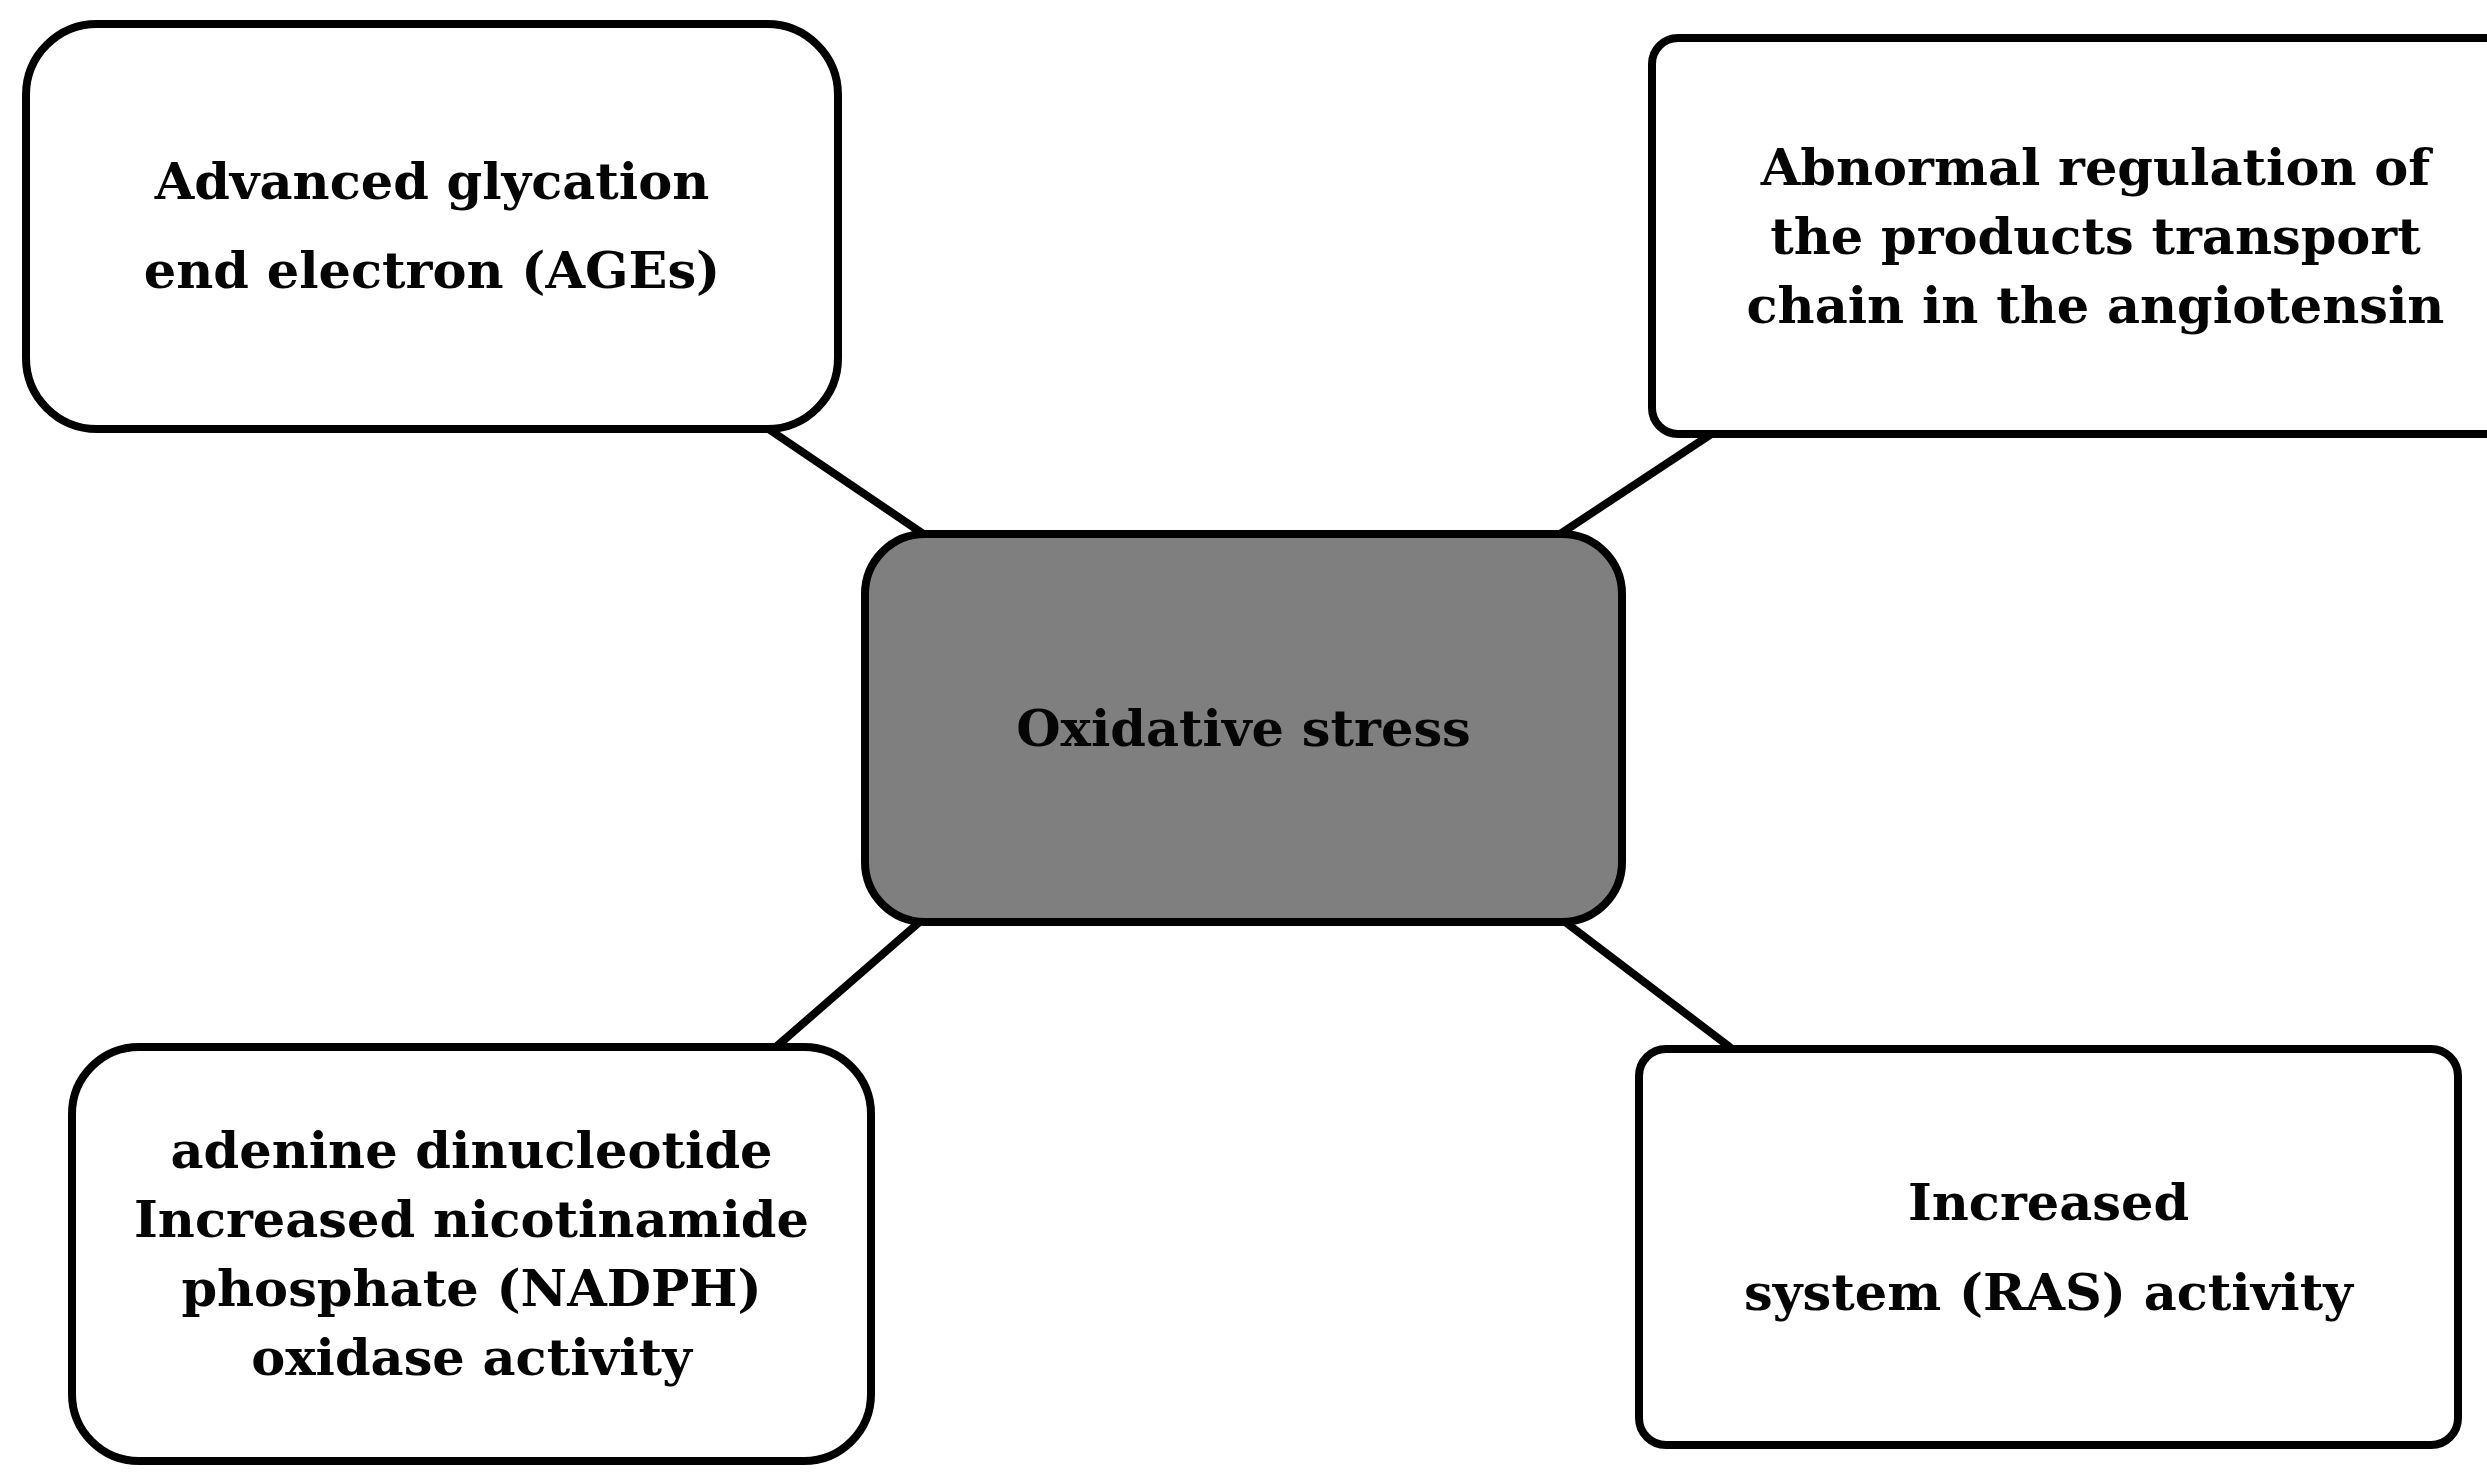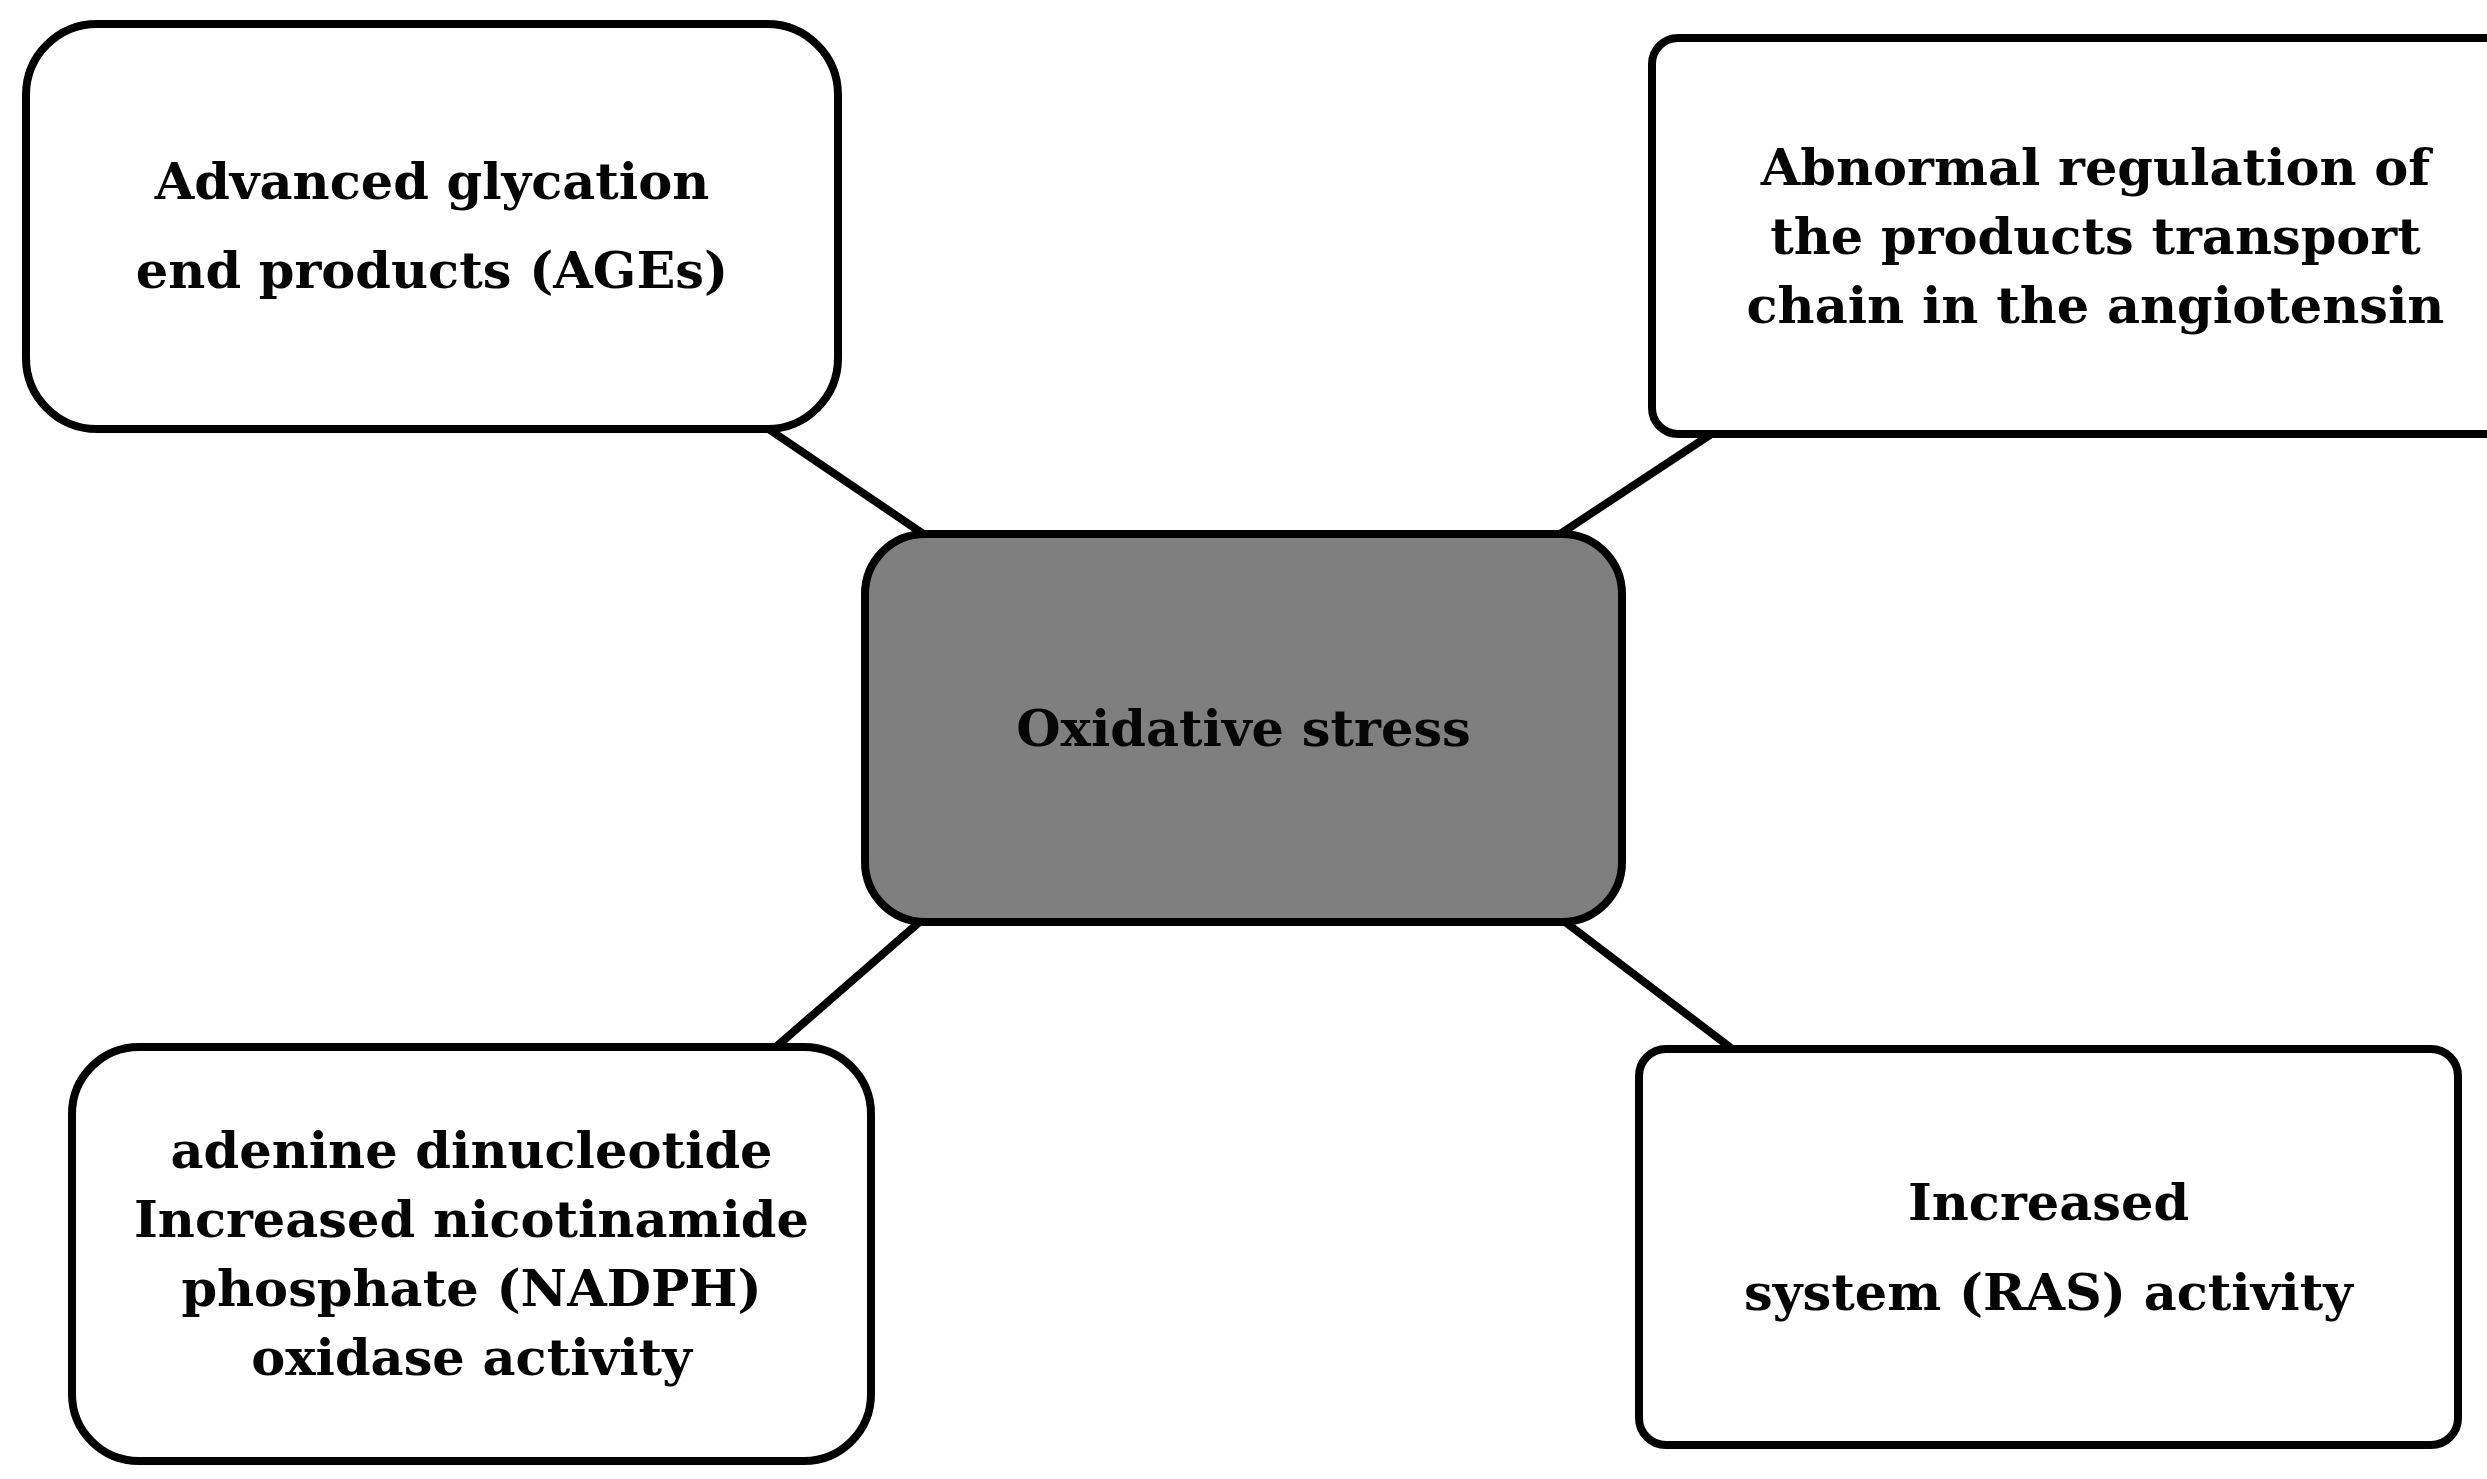--- a/index.html
+++ b/index.html
@@ -87,21 +87,21 @@
   <svg class="connectors" viewBox="0 0 2804 1668" xmlns="http://www.w3.org/2000/svg">
     <line x1="866" y1="483" x2="1040" y2="601" stroke="#000000" stroke-width="9" stroke-linecap="round"></line>
     <line x1="1928" y1="490" x2="1760" y2="601" stroke="#000000" stroke-width="9" stroke-linecap="round"></line>
     <line x1="1038" y1="1038" x2="875" y2="1180" stroke="#000000" stroke-width="9" stroke-linecap="round"></line>
     <line x1="1763" y1="1038" x2="1950" y2="1180" stroke="#000000" stroke-width="9" stroke-linecap="round"></line>
   </svg>
 
   <div class="node node--top-left">
     <div class="node-label">
         <div class="line">Advanced glycation</div>
-        <div class="line">end products (AGEs)</div>
+        <div class="line">end electron (AGEs)</div>
       </div>
   </div>
 
   <div class="node node--top-right">
     <div class="node-label">
         <div class="line">Abnormal regulation of</div>
         <div class="line">the products transport</div>
         <div class="line">chain in the angiotensin</div>
       </div>
   </div>

